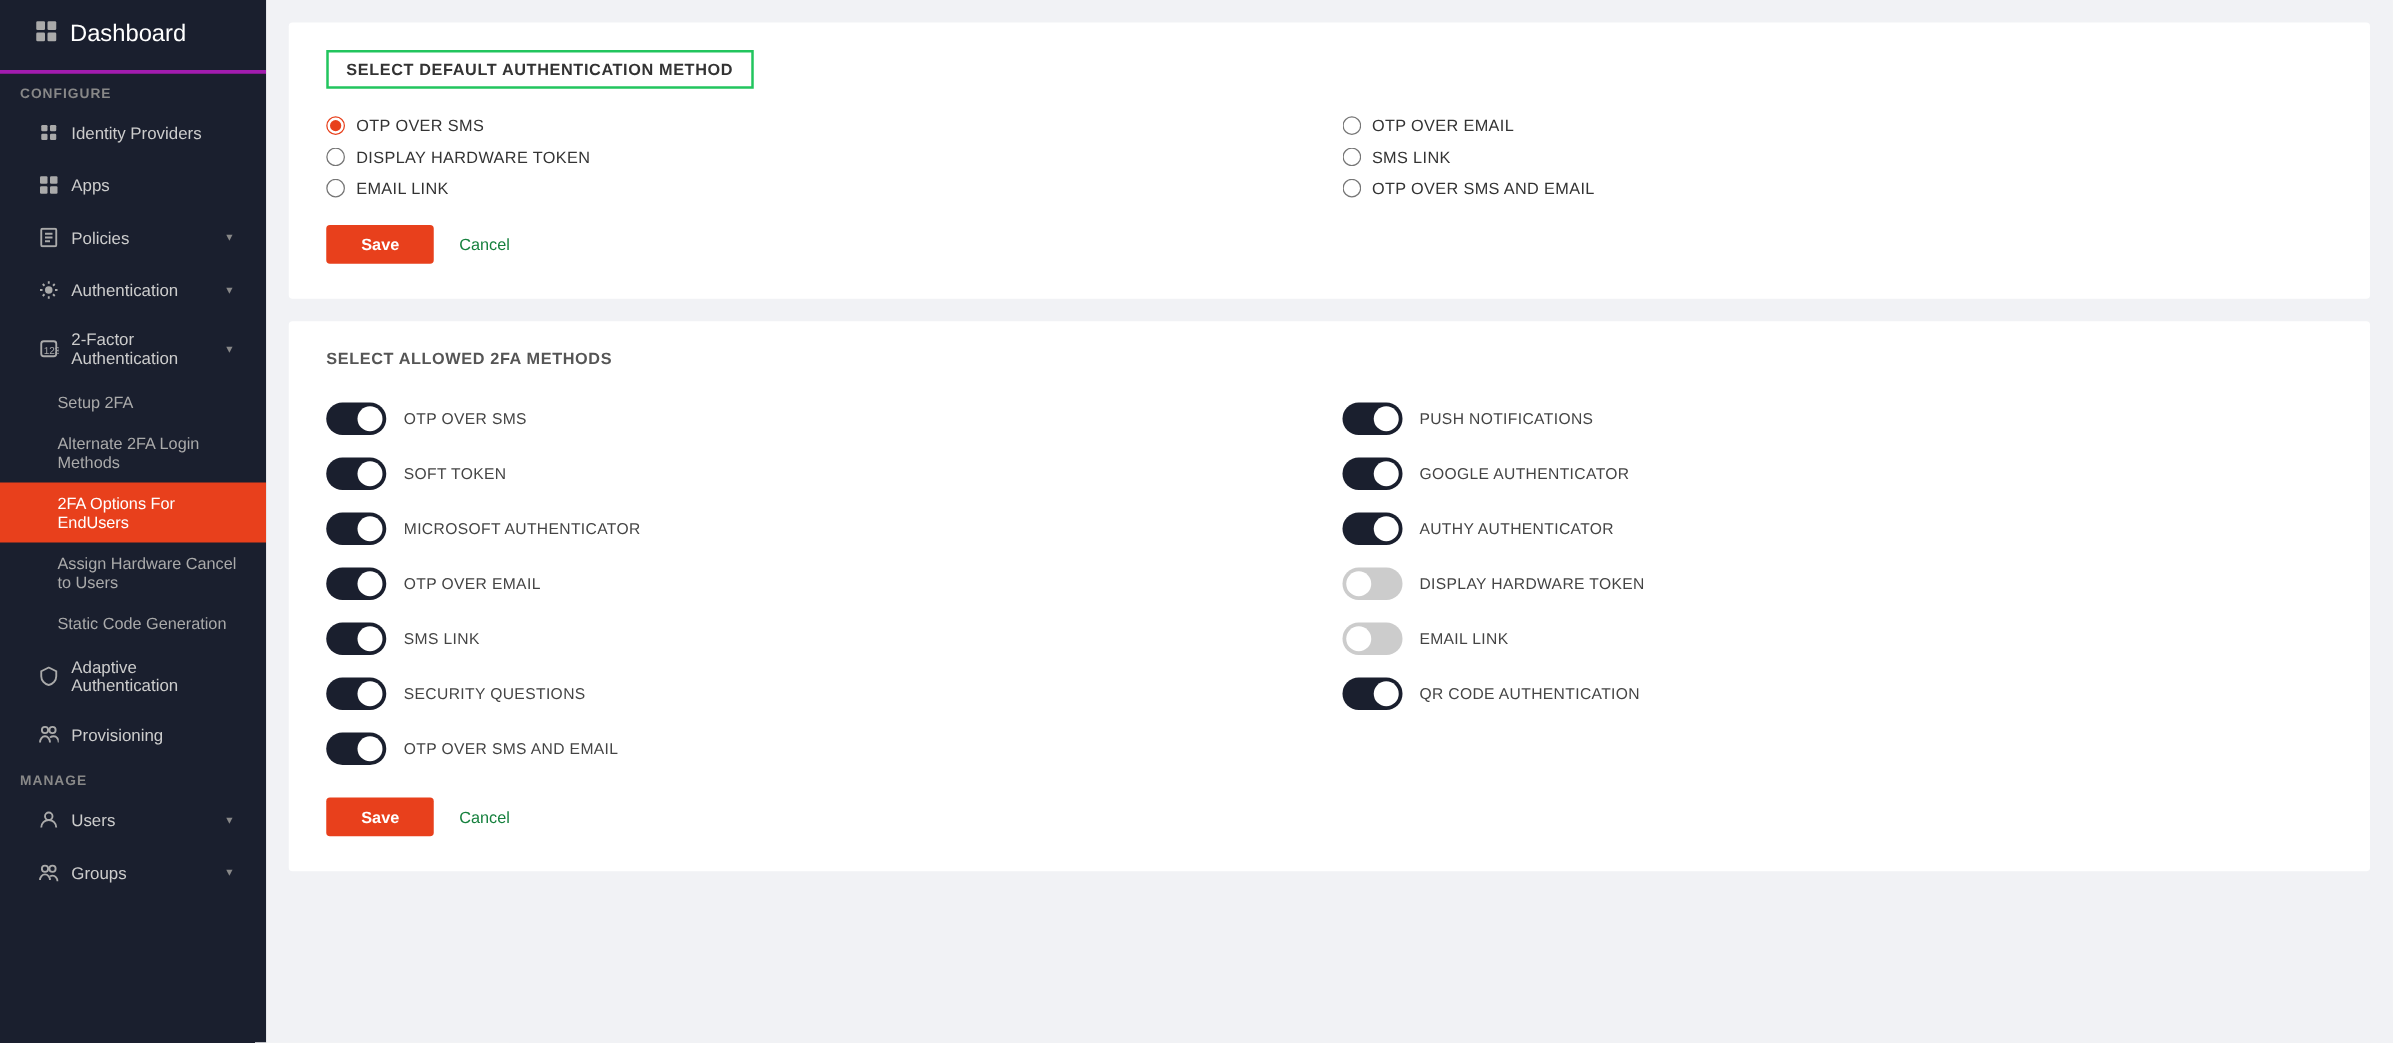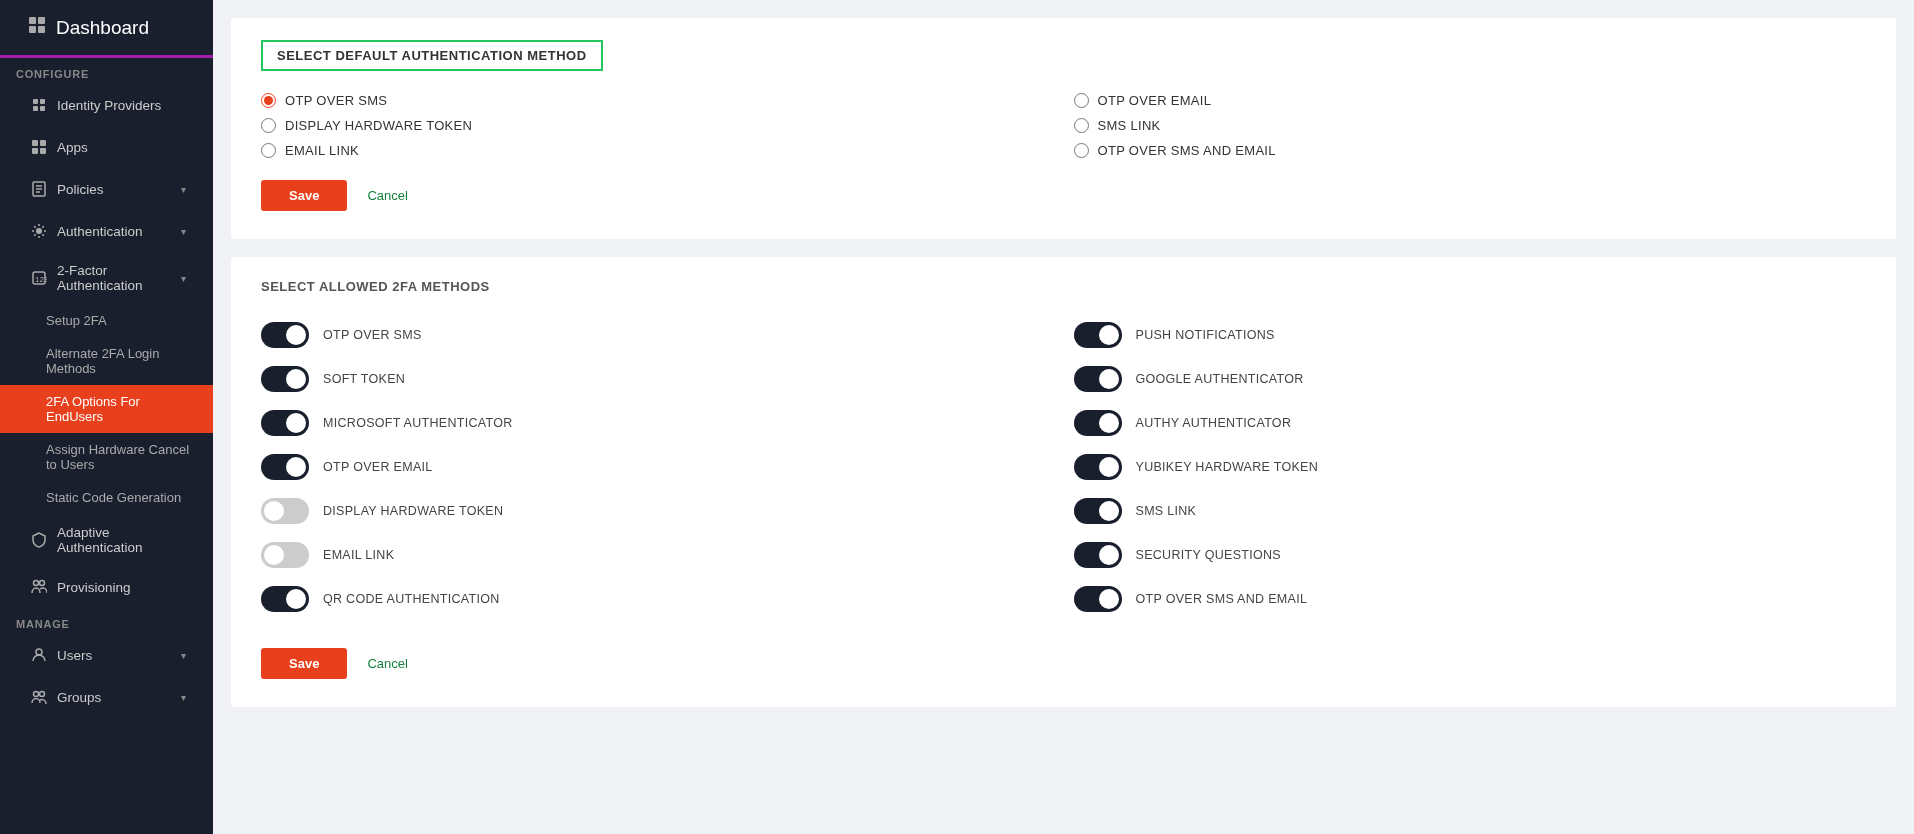--- a/index.html
+++ b/index.html
@@ -412,26 +412,20 @@
         </div>
         <span class="toggle-label">AUTHY AUTHENTICATOR</span>
       </div>
 
       <div class="toggle-row">
         <div class="toggle-switch">
           <span class="toggle-track on"></span>
         </div>
         <span class="toggle-label">OTP OVER EMAIL</span>
       </div>
-      <div class="toggle-row">
-        <div class="toggle-switch">
-          <span class="toggle-track on"></span>
-        </div>
-        <span class="toggle-label">YUBIKEY HARDWARE TOKEN</span>
-      </div>
 
       <div class="toggle-row">
         <div class="toggle-switch">
           <span class="toggle-track"></span>
         </div>
         <span class="toggle-label">DISPLAY HARDWARE TOKEN</span>
       </div>
       <div class="toggle-row">
         <div class="toggle-switch">
           <span class="toggle-track on"></span>

